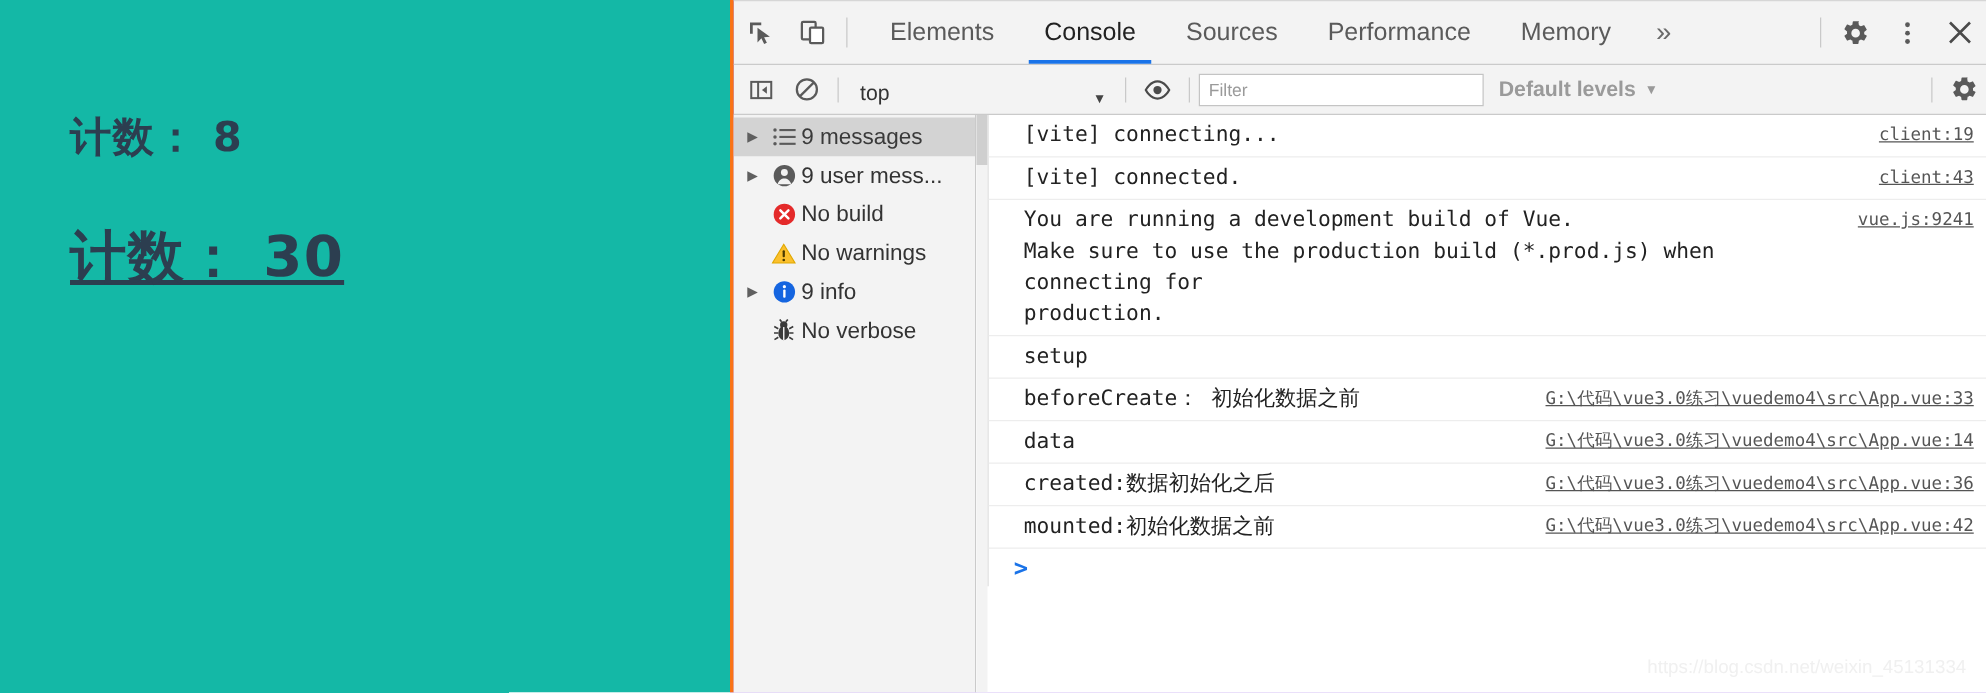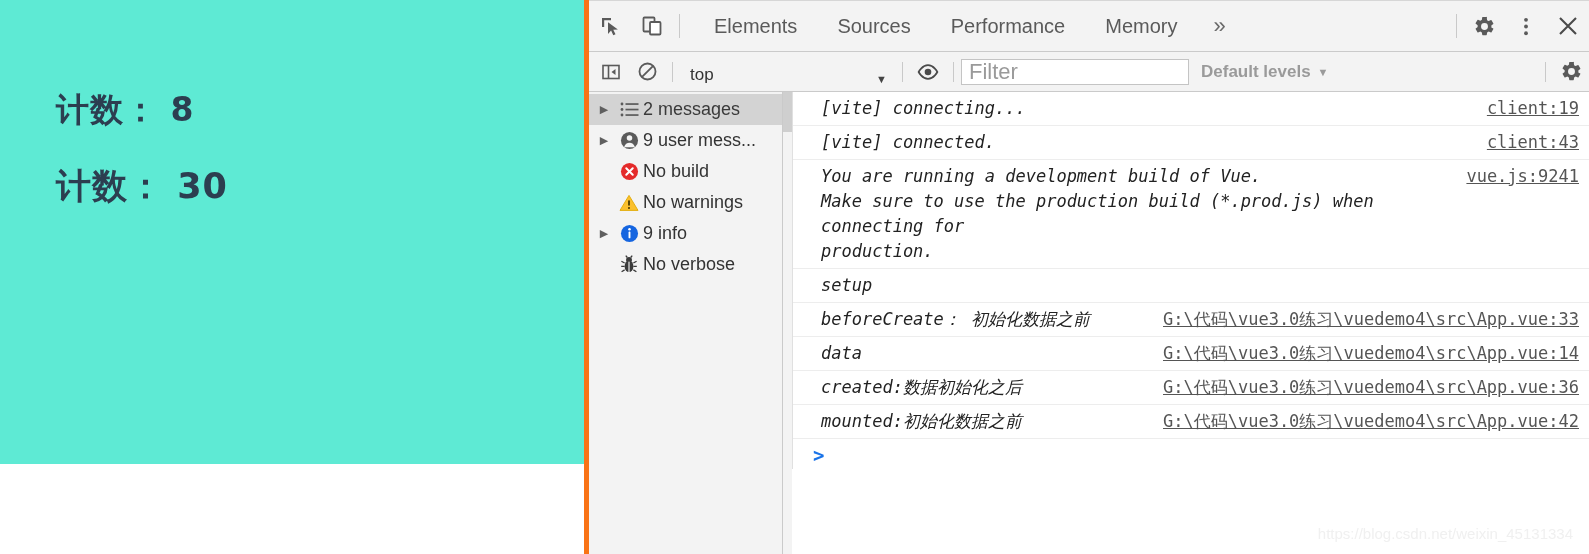--- a/index.html
+++ b/index.html
@@ -15,42 +15,42 @@
     position: relative;
     width: 1589px;
     height: 554px;
     background: #fff;
   }
 
   
   .page-pane {
     position: absolute;
     left: 0; top: 0;
-    width: 584px; height: 464px;
-    background: #5eead4;
+    width: 584px; height: 554px;
+    background: #14b8a6;
     overflow: hidden;
   }
   .counter-line {
     position: absolute;
     left: 56px;
     color: #2c3e50;
     font-family: "DejaVu Sans", "Liberation Sans", sans-serif;
     font-weight: bold;
     white-space: nowrap;
   }
   .counter-1 { top: 88px; font-size: 33px; letter-spacing: 1px; }
-  .counter-2 { top: 163px; font-size: 35px; letter-spacing: 1px; }
+  .counter-2 { top: 176px; font-size: 45px; letter-spacing: 1px; text-decoration: underline; }
 
   
   .devtools {
     position: absolute;
     left: 584px; top: 0;
     width: 1005px; height: 554px;
     background: #6d28d9;
-    border-left: 5px solid #f97316;
+    border-left: 3px solid #f97316;
   }
 
   
   .dt-tabbar {
     position: relative;
     height: 52px;
     background: #f3f3f3;
     border-bottom: 1px solid #cacaca;
     border-top: 1px solid #d6d6d6;
     display: flex;
@@ -139,21 +139,21 @@
     color: #333;
     cursor: pointer;
   }
   .ctx-select .caret { font-size: 11px; color: #444; }
   .filter-input {
     width: 228px;
     height: 26px;
     border: 1px solid #c4c4c4;
     background: #fff;
     padding: 0 7px;
-    font-size: 22px;
+    font-size: 14px;
     color: #222;
     font-family: "Liberation Sans", sans-serif;
     outline: none;
   }
   .filter-input::placeholder { color: #9a9a9a; }
   .levels-select {
     display: flex;
     align-items: center;
     gap: 7px;
     padding: 0 12px;
@@ -244,28 +244,27 @@
     min-height: 31px;
     font-family: "DejaVu Sans Mono", "Liberation Mono", monospace;
     font-size: 17px;
     line-height: 25px;
     color: #222;
   }
   .msg-text {
     white-space: pre-wrap;
     color: #222;
     padding-right: 14px;
-    font-style: italic;
   }
   .msg-link {
     flex: 0 0 auto;
     color: #555;
     text-decoration: underline;
     font-family: "DejaVu Sans Mono", "Liberation Mono", monospace;
-    font-size: 17px;
+    font-size: 14px;
     cursor: pointer;
     white-space: nowrap;
   }
   .msg-prompt {
     display: flex;
     align-items: flex-start;
     padding: 6px 10px 4px 20px;
     min-height: 30px;
   }
   .prompt-chevron {
@@ -317,20 +316,21 @@
         <svg width="22" height="22" viewBox="0 0 22 22">
           <rect x="2.5" y="2.5" width="11" height="14" rx="1" fill="none" stroke="#5a5a5a" stroke-width="1.8"></rect>
           <rect x="9" y="7" width="10.5" height="12.5" rx="1" fill="#ffffff" stroke="#5a5a5a" stroke-width="1.8"></rect>
         </svg>
       </div>
 
       <div class="vsep"></div>
 
       <div class="dt-tabs">
         <div class="dt-tab">Elements</div>
+        <div class="dt-tab active">Console</div>
         <div class="dt-tab">Sources</div>
         <div class="dt-tab">Performance</div>
         <div class="dt-tab">Memory</div>
         <div class="dt-more">»</div>
       </div>
 
       <div class="dt-right">
         <div class="vsep"></div>
 
         <div class="dt-iconbtn">
@@ -416,21 +416,21 @@
           <span class="side-ico">
             <svg width="19" height="15" viewBox="0 0 19 15">
               <circle cx="2" cy="2" r="1.4" fill="#5a5a5a"></circle>
               <rect x="5.5" y="1.2" width="13" height="1.7" fill="#5a5a5a"></rect>
               <circle cx="2" cy="7.5" r="1.4" fill="#5a5a5a"></circle>
               <rect x="5.5" y="6.7" width="13" height="1.7" fill="#5a5a5a"></rect>
               <circle cx="2" cy="13" r="1.4" fill="#5a5a5a"></circle>
               <rect x="5.5" y="12.2" width="13" height="1.7" fill="#5a5a5a"></rect>
             </svg>
           </span>
-          <span class="side-lbl">2 messages</span>
+          <span class="side-lbl">9 messages</span>
         </div>
 
         <div class="side-row">
           <span class="side-tri">▶</span>
           <span class="side-ico">
             <svg width="19" height="19" viewBox="0 0 20 20">
               <circle cx="10" cy="10" r="9" fill="#5a5a5a"></circle>
               <circle cx="10" cy="7.4" r="2.9" fill="#f3f3f3"></circle>
               <path d="M4.3 17.2 C5.2 13.9 7.4 12.4 10 12.4 C12.6 12.4 14.8 13.9 15.7 17.2 Z" fill="#f3f3f3"></path>
             </svg>

